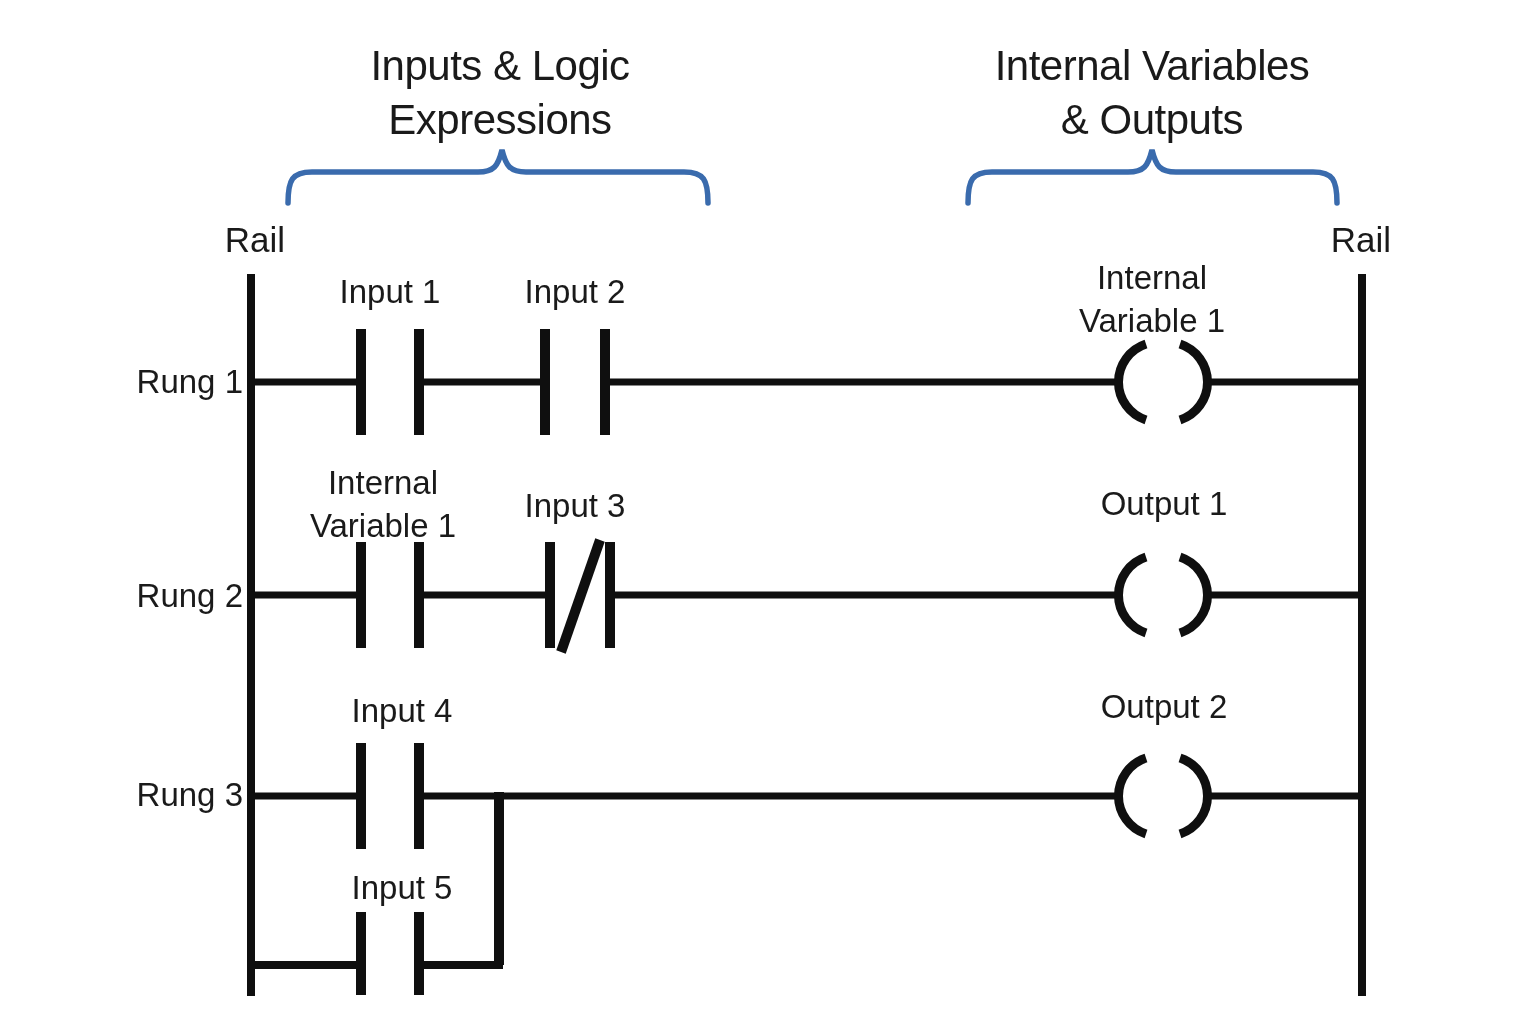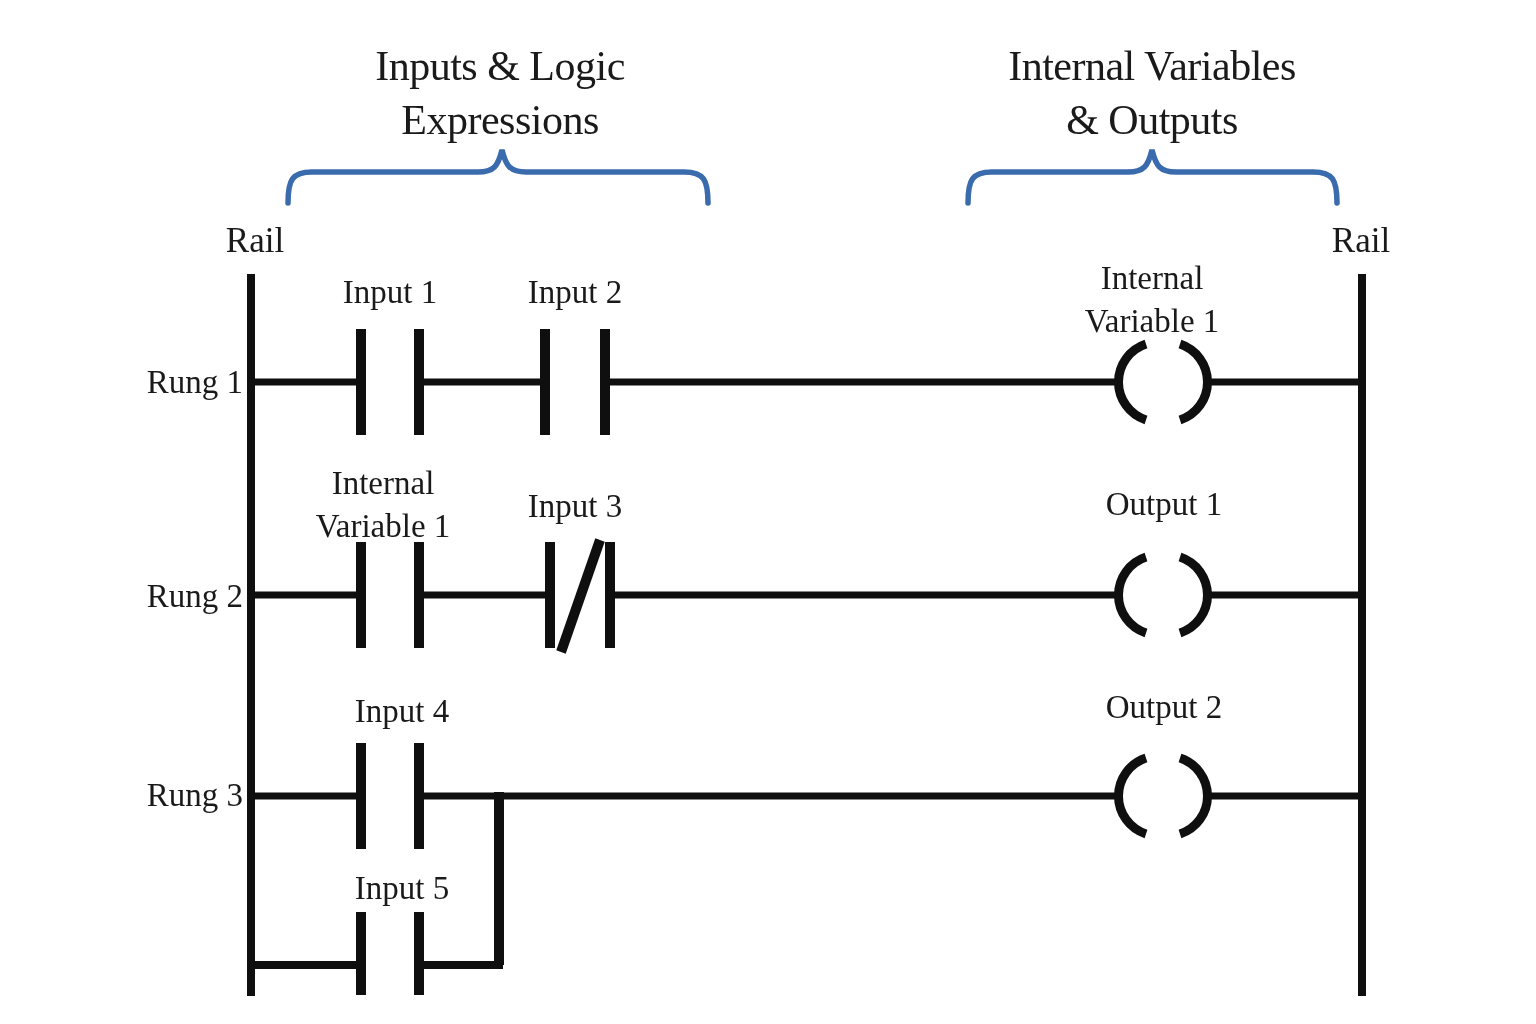--- a/index.html
+++ b/index.html
@@ -10,21 +10,21 @@
     --background: #ffffff;
   }
   * { margin: 0; padding: 0; box-sizing: border-box; }
   body { background: #ffffff; }
   .stage {
     position: relative;
     width: 1536px;
     height: 1024px;
     background: var(--background);
     overflow: hidden;
-    font-family: Liberation Serif, serif;
+    font-family: Liberation Sans, sans-serif;
   }
   svg.diagram { position: absolute; left: 0; top: 0; }
   .ln   { stroke: var(--line); fill: none; }
   .brace { stroke: var(--brace); fill: none; }
   text  { fill: var(--text); }
   .t-header { font-size: 42px; letter-spacing: -0.5px; }
   .t-label  { font-size: 33px; }
   .t-rail   { font-size: 35px; }
   .t-rung   { font-size: 33px; }
 </style>

